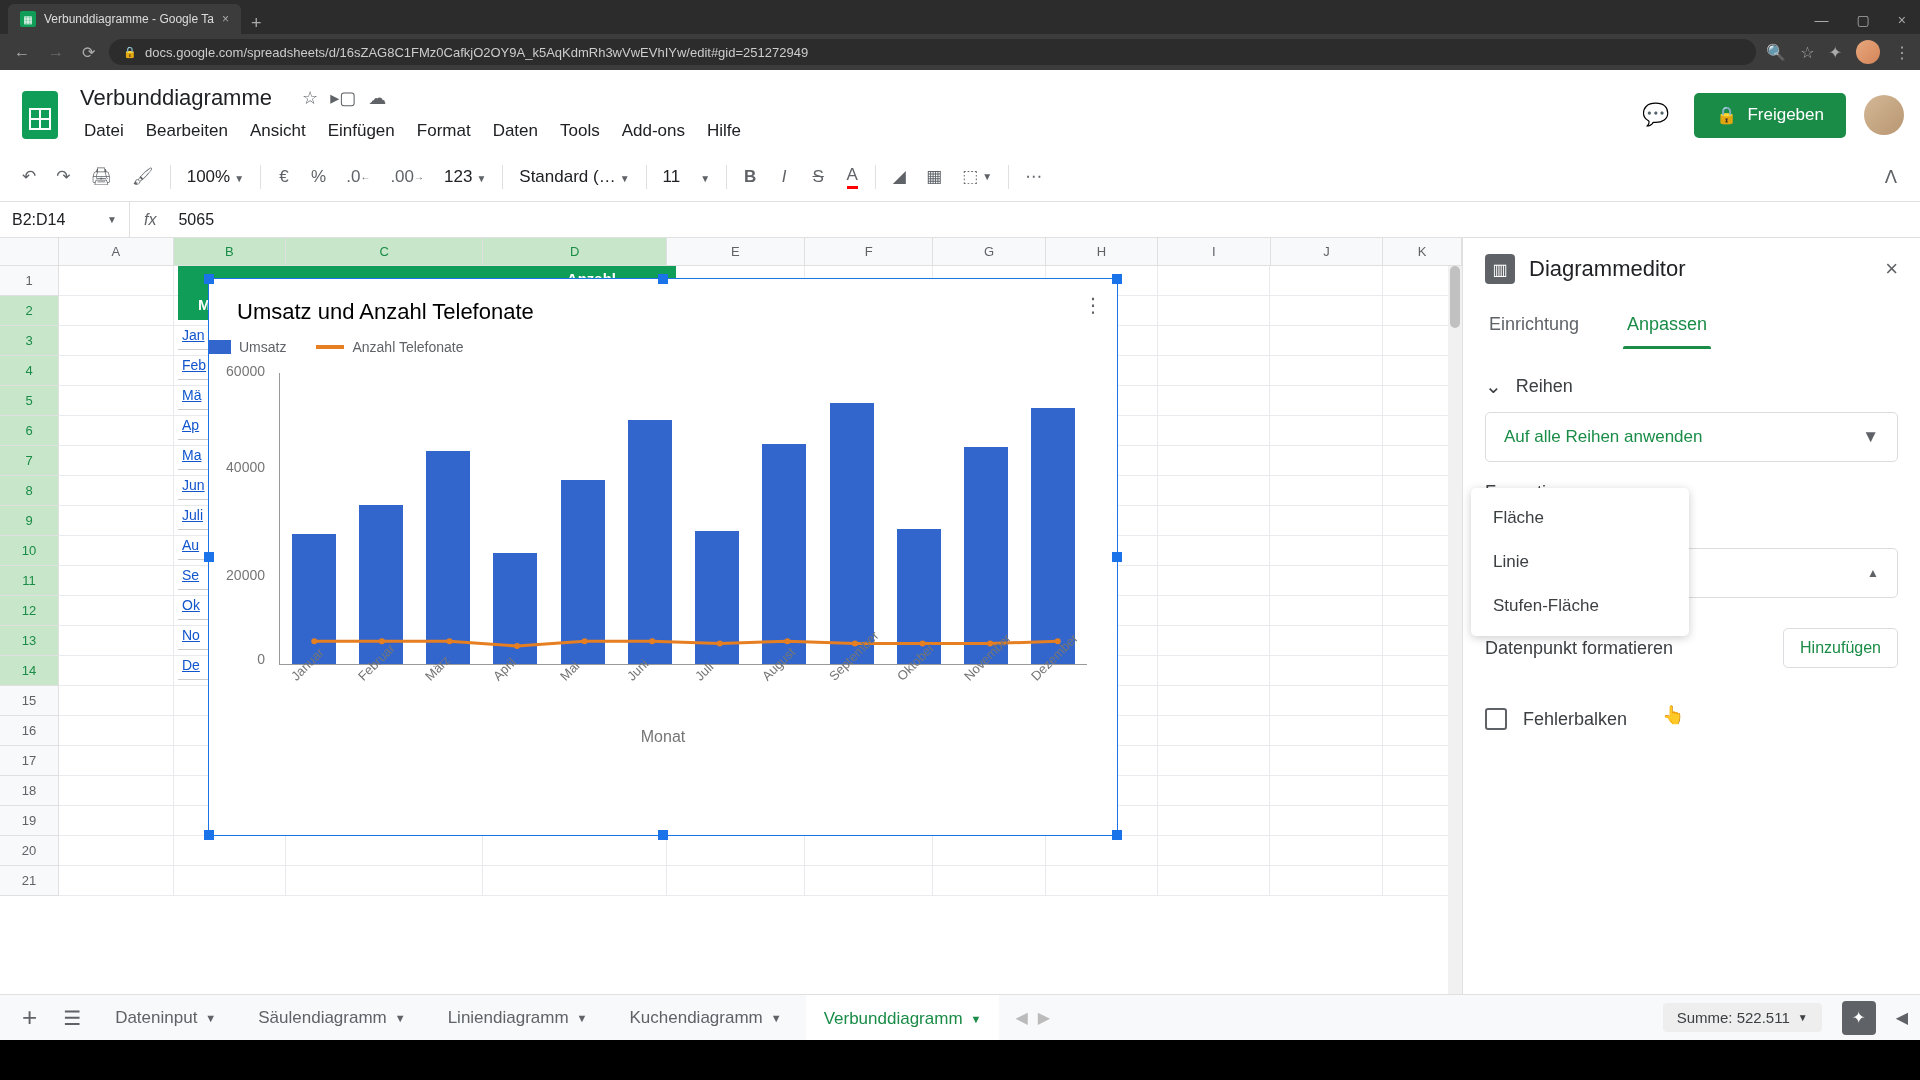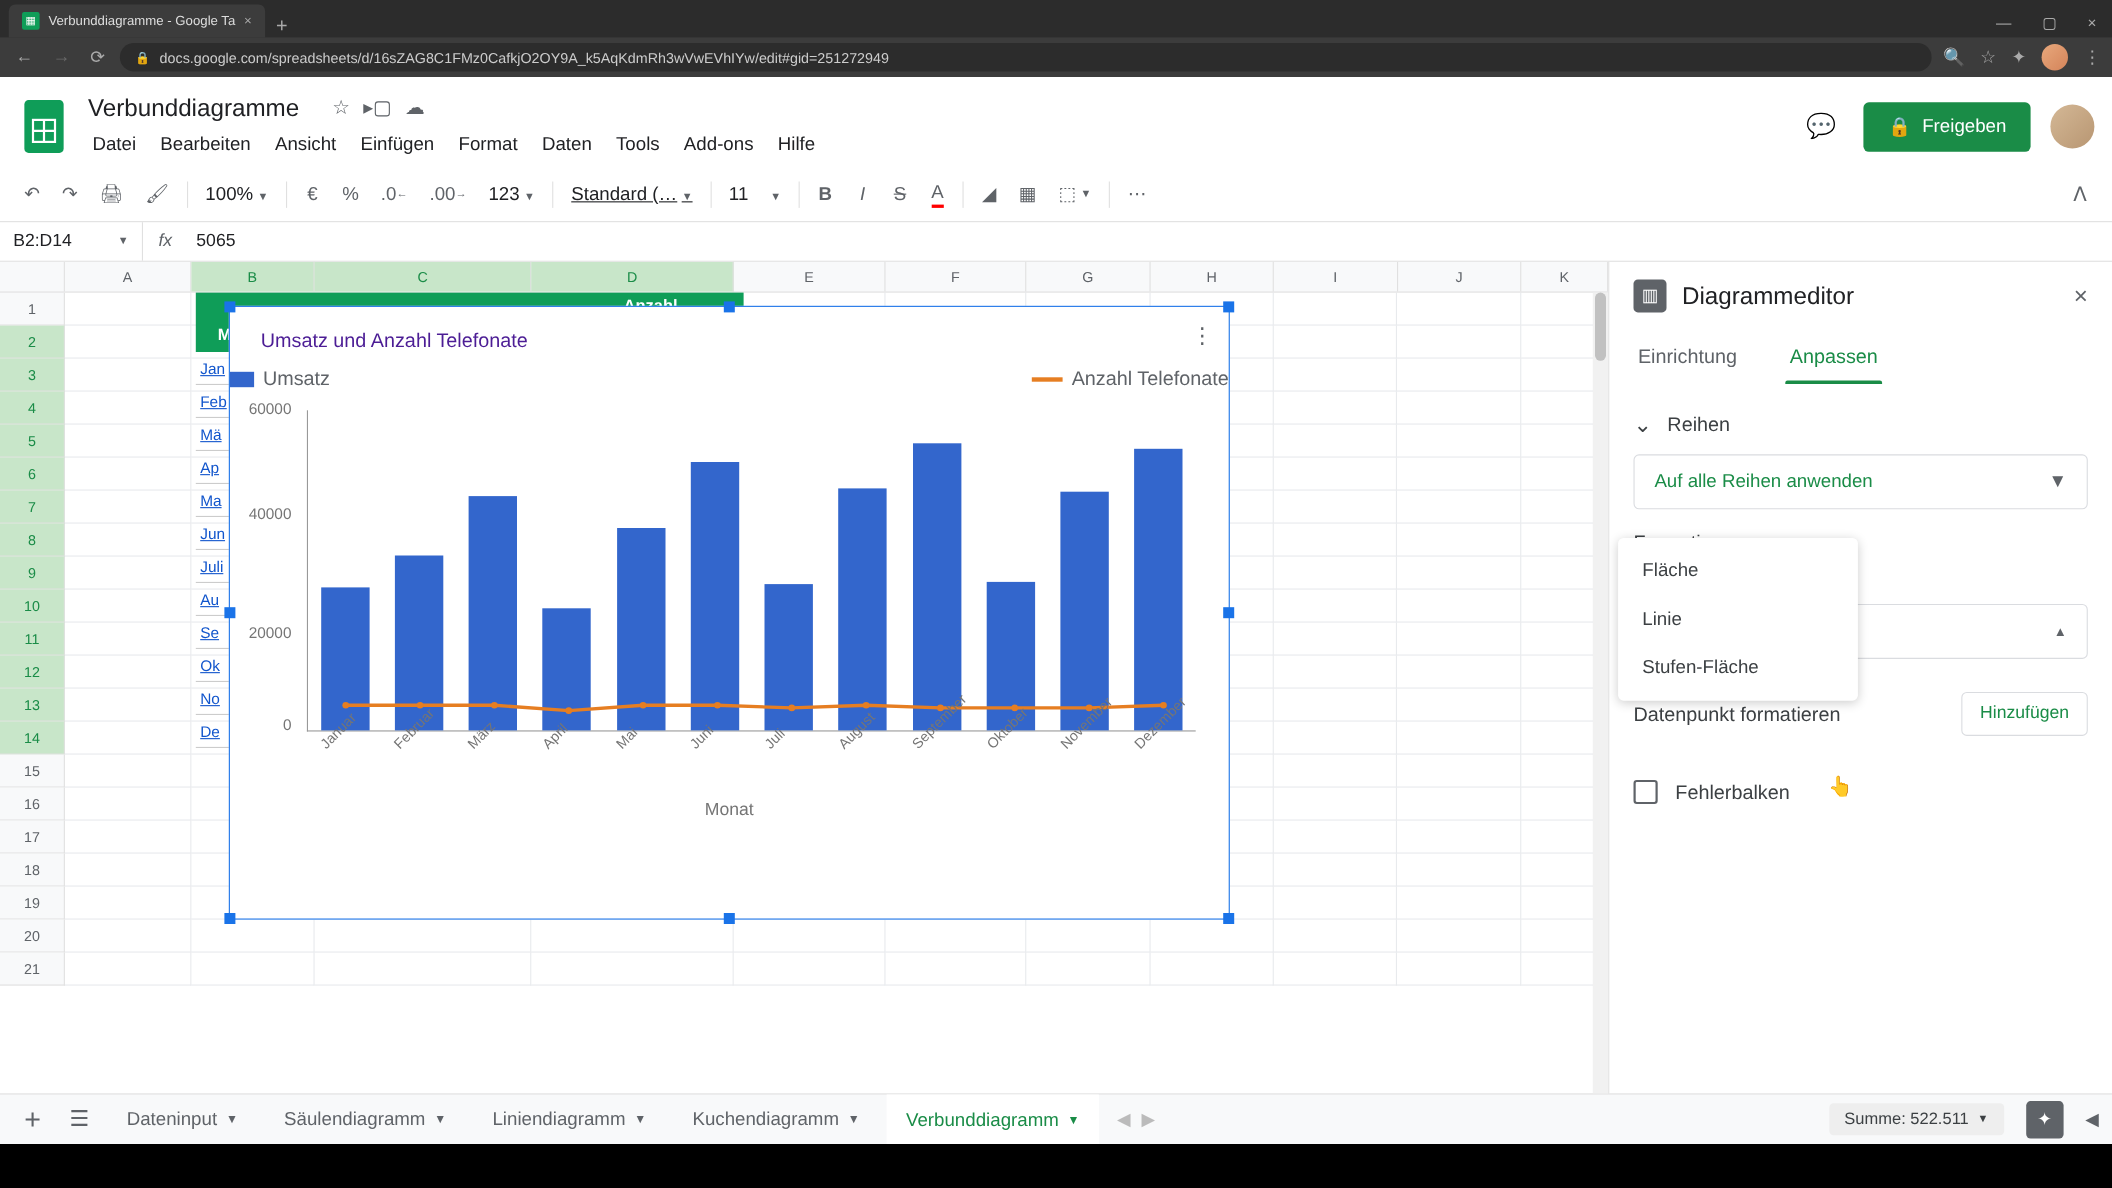--- a/index.html
+++ b/index.html
@@ -37,21 +37,21 @@
 .comment-icon { width: 40px; height: 40px; border-radius: 50%; display: flex; align-items: center; justify-content: center; color: #5f6368; font-size: 22px; }
 .share-btn { background: #1a8c47; color: #fff; padding: 12px 22px; border-radius: 5px; font-size: 17px; font-weight: 500; display: flex; align-items: center; gap: 10px; }
 .avatar { width: 40px; height: 40px; border-radius: 50%; background: linear-gradient(135deg, #d4b896, #b89672); }
 
 
 .toolbar { height: 50px; border-bottom: 1px solid #e0e0e0; display: flex; align-items: center; padding: 0 14px; gap: 4px; color: #5f6368; }
 .tool { padding: 6px 8px; font-size: 17px; display: flex; align-items: center; justify-content: center; min-width: 30px; }
 .tool-sep { width: 1px; height: 24px; background: #e0e0e0; margin: 0 4px; }
 .tool-text { font-size: 17px; color: #202124; padding: 6px 8px; }
 .dropdown-arrow { font-size: 10px; color: #5f6368; margin-left: 4px; }
-.font-name { min-width: 100px; text-align: left; text-decoration: underline; }
+.font-name { min-width: 100px; text-align: left; }
 .collapse-toolbar { margin-left: auto; font-size: 18px; }
 
 
 .formula-row { height: 36px; border-bottom: 1px solid #e0e0e0; display: flex; align-items: center; }
 .name-box { width: 130px; border-right: 1px solid #e0e0e0; padding: 0 12px; font-size: 16px; color: #202124; display: flex; align-items: center; justify-content: space-between; height: 100%; }
 .fx { padding: 0 14px; color: #5f6368; font-style: italic; font-size: 16px; border-right: none; }
 .formula-val { padding: 0 8px; font-size: 16px; color: #202124; }
 
 
 .main { display: flex; height: calc(1080px - 70px - 82px - 50px - 36px - 46px - 40px); position: relative; }
@@ -71,22 +71,22 @@
 .green-header-cells { position: absolute; left: 178px; top: 28px; width: 498px; height: 54px; background: #0f9d58; color: #fff; display: flex; align-items: center; justify-content: center; font-size: 15px; }
 .month-cells { position: absolute; left: 178px; top: 82px; width: 58px; font-size: 14px; }
 .month-cells div { height: 30px; line-height: 30px; padding: 0 4px; border-bottom: 1px solid #ccc; text-decoration: underline; color: #1155cc; overflow: hidden; }
 
 .chart-container { position: absolute; left: 208px; top: 40px; width: 910px; height: 558px; background: #fff; border: 1px solid #1a73e8; }
 .chart-handle { position: absolute; width: 10px; height: 10px; background: #1a73e8; }
 .ch-tl { left: -5px; top: -5px; } .ch-tc { left: 50%; top: -5px; margin-left: -5px; } .ch-tr { right: -5px; top: -5px; }
 .ch-ml { left: -5px; top: 50%; margin-top: -5px; } .ch-mr { right: -5px; top: 50%; margin-top: -5px; }
 .ch-bl { left: -5px; bottom: -5px; } .ch-bc { left: 50%; bottom: -5px; margin-left: -5px; } .ch-br { right: -5px; bottom: -5px; }
 .chart-menu { position: absolute; right: 14px; top: 14px; color: #5f6368; font-size: 20px; }
-.chart-title { font-size: 18px; color: #4c1d95; padding: 20px 0 0 28px; }
-.chart-legend { display: flex; justify-content: space-between; gap: 30px; margin-top: 14px; font-size: 18px; color: #5f6368; }
+.chart-title { font-size: 22px; color: #000000; padding: 20px 0 0 28px; }
+.chart-legend { display: flex; justify-content: flex-start; gap: 30px; margin-top: 14px; font-size: 14px; color: #5f6368; }
 .leg-item { display: flex; align-items: center; gap: 8px; }
 .leg-sq { width: 22px; height: 14px; background: #3366cc; }
 .leg-line { width: 28px; height: 4px; background: #e67e22; }
 .chart-plot { position: relative; margin: 10px 30px 0 60px; height: 300px; }
 .y-axis { position: absolute; left: -54px; top: 0; height: 100%; font-size: 14px; color: #757575; }
 .y-tick { position: absolute; left: 0; text-align: right; width: 50px; }
 .plot-area { position: absolute; left: 10px; right: 0; top: 8px; bottom: 0; border-left: 1px solid #999; border-bottom: 1px solid #999; }
 .bars { position: absolute; left: 0; right: 0; bottom: 0; top: 0; display: flex; justify-content: space-around; align-items: flex-end; }
 .bar { width: 44px; background: #3366cc; }
 .line-series { position: absolute; left: 0; right: 0; bottom: 0; top: 0; }

